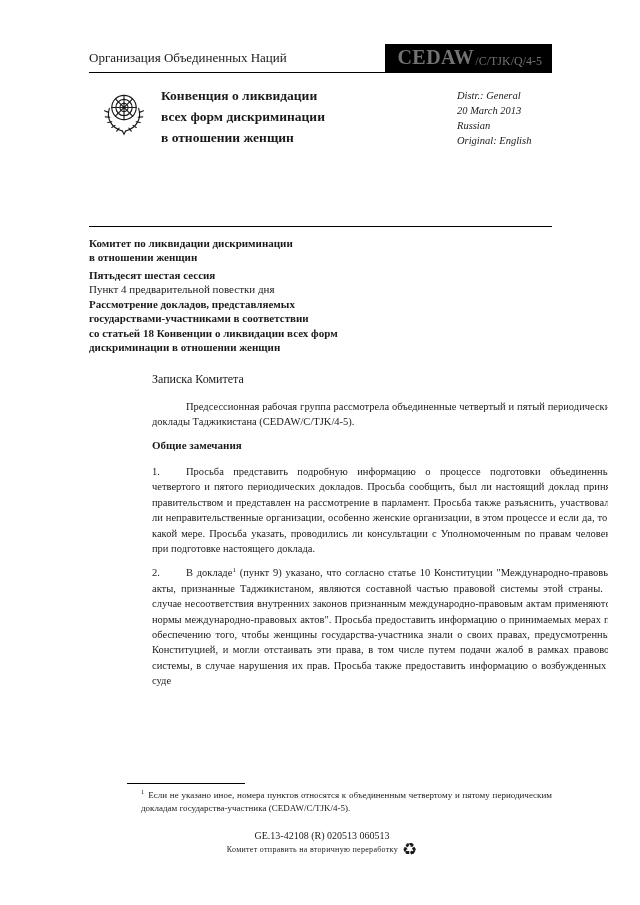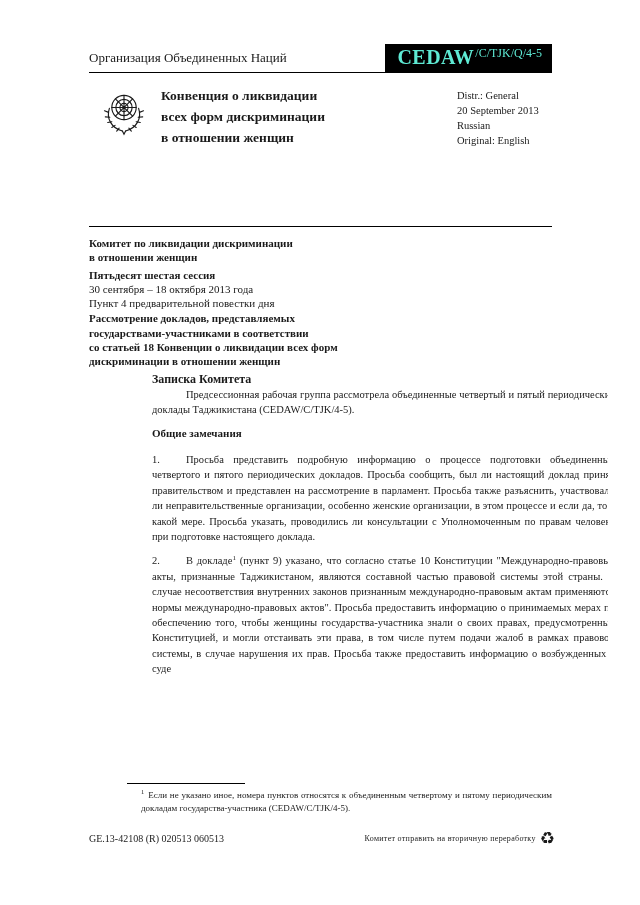--- a/index.html
+++ b/index.html
@@ -14,63 +14,63 @@
     overflow:hidden;
   }
   
   .header {
     position:absolute; top:44px; left:57px; right:56px;
     display:flex; justify-content:space-between; align-items:flex-end;
     border-bottom:1.5px solid #000;
   }
   .org-name { font-size:13px; padding-bottom:6px; }
   .doc-symbol-box {
-    background:#000; color:#5eead4;
+    background:#000; color:#737373;
     padding:2px 10px 3px 12px;
-    display:flex; align-items:flex-start; gap:1px;
+    display:flex; align-items:flex-end; gap:1px;
     min-width:150px;
   }
   .doc-symbol-big { font-size:20px; font-weight:bold; letter-spacing:.5px; }
   .doc-symbol-small { font-size:12px; }
   
   .masthead { position:absolute; top:86px; left:57px; right:56px; height:120px; }
   .un-emblem { position:absolute; left:9px; top:2px; }
   .conv-title {
     position:absolute; left:72px; top:0;
     font-size:13.5px; font-weight:bold; line-height:1.55;
     white-space:pre-line;
   }
-  .distr-block { position:absolute; left:368px; top:3px; font-size:10.5px; line-height:1.42; }
+  .distr-block { position:absolute; left:368px; top:3px; font-size:10.5px; line-height:1.42;font-style:italic; }
   
   .rule-full { position:absolute; top:226px; left:57px; right:56px; border-top:1.5px solid #000; }
   
   .committee { position:absolute; top:236px; left:57px; width:330px; font-size:11px; line-height:1.3; }
   .committee-name { font-weight:bold; white-space:pre-line; margin-bottom:3px; }
   .session-label { font-weight:bold; }
   .session-dates { }
   .agenda-item { }
   .agenda-title { font-weight:bold; white-space:pre-line; margin-top:1px; }
   
   .content { position:absolute; top:372px; left:120px; width:463px; }
   .doc-title { font-size:13.5px; font-weight:bold; line-height:1.42; white-space:pre-line; margin-bottom:17px; }
-  .note-heading { font-size:12px; font-weight:bold; }
+  .note-heading { font-size:12px; font-weight:normal; margin-bottom:12px; }
   .para { font-size:10.5px; line-height:1.47; text-align:justify; margin-bottom:9px; }
   .para.indent { text-indent:34px; }
   .section-heading { font-size:11px; font-weight:bold; margin:3px 0 13px; }
   .pnum { display:inline-block; width:34px; text-indent:0; }
   sup { font-size:7px; vertical-align:super; line-height:0; }
   
   .footnote-area { position:absolute; top:783px; left:57px; width:463px; }
   .footnote-rule { width:118px; margin-left:38px; border-top:1px solid #000; margin-bottom:5px; }
   .footnote { font-size:9px; line-height:1.45; padding-left:52px; text-align:justify; }
   .footnote sup { font-size:6.5px; margin-right:4px; }
   
   .footer {
     position:absolute; top:830px; left:57px; right:53px;
-    display:flex; justify-content:space-between; align-items:center;
+    display:flex; justify-content:space-between; align-items:center;flex-direction:column;
   }
   .job-number { font-size:10px; }
   .recycle-wrap { display:flex; align-items:center; gap:4px; }
   .recycle-note { font-size:8px; letter-spacing:.3px; }
   .recycle-icon { font-size:17px; line-height:1; }
 </style>
 </head>
 <body>
 
 <div class="page">
@@ -98,33 +98,32 @@
           <path d="M30 53 l2 4 l2 -4"></path>
         </g>
         <circle cx="32" cy="24" r="1.3" fill="#1a1a1a"></circle>
       </svg>
     </span>
     <div class="conv-title">Конвенция о ликвидации
 всех форм дискриминации
 в отношении женщин</div>
     <div class="distr-block">
       <div>Distr.: General</div>
-      <div>20 September 2013</div>
+      <div>20 March 2013</div>
       <div>Russian</div>
       <div>Original: English</div>
     </div>
   </div>
 
   <div class="rule-full"></div>
 
   <div class="committee">
     <div class="committee-name">Комитет по ликвидации дискриминации
 в отношении женщин</div>
     <div class="session-label">Пятьдесят шестая сессия</div>
-    <div class="session-dates">30 сентября – 18 октября 2013 года</div>
     <div class="agenda-item">Пункт 4 предварительной повестки дня</div>
     <div class="agenda-title">Рассмотрение докладов, представляемых
 государствами-участниками в соответствии
 со статьей 18 Конвенции о ликвидации всех форм
 дискриминации в отношении женщин</div>
   </div>
 
   <div class="content">
     <div class="note-heading">Записка Комитета</div>
     <p class="para indent">Предсессионная рабочая группа рассмотрела объединенные четвертый и пятый периодические доклады Таджикистана (CEDAW/C/TJK/4-5).</p>

